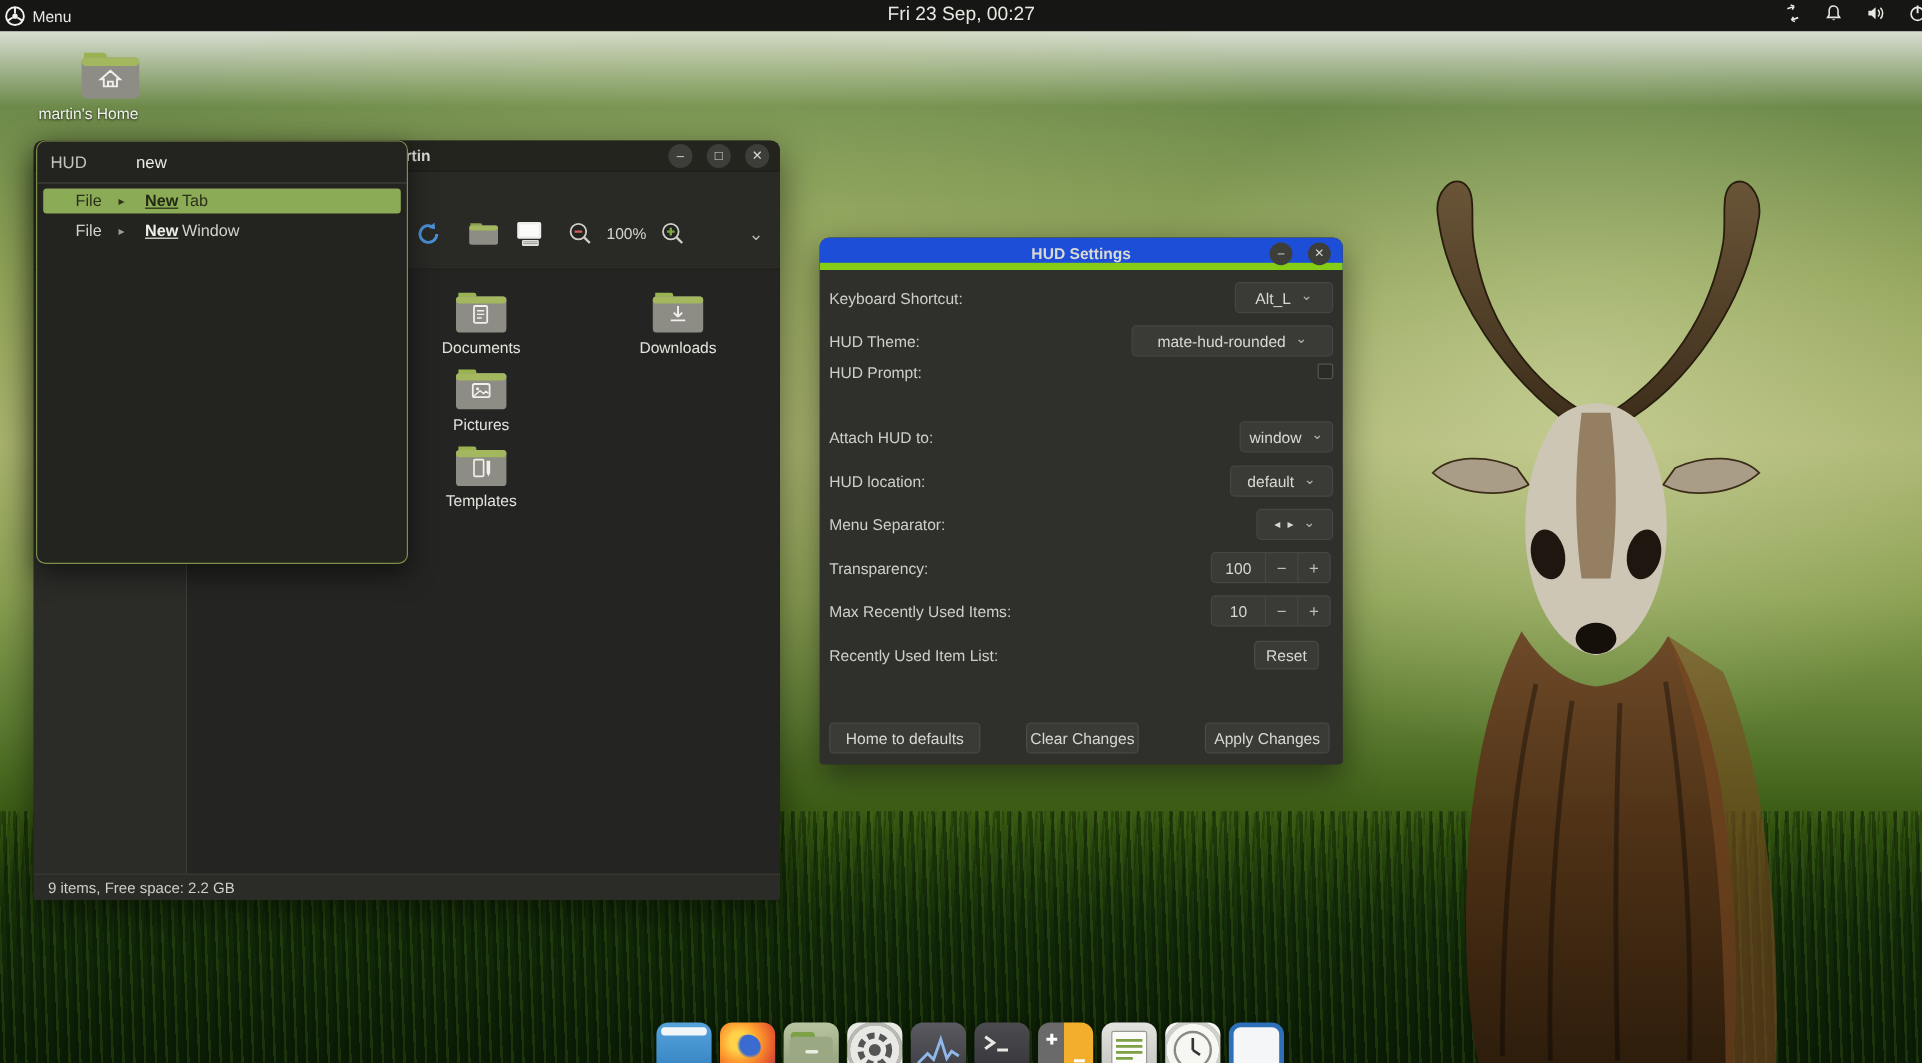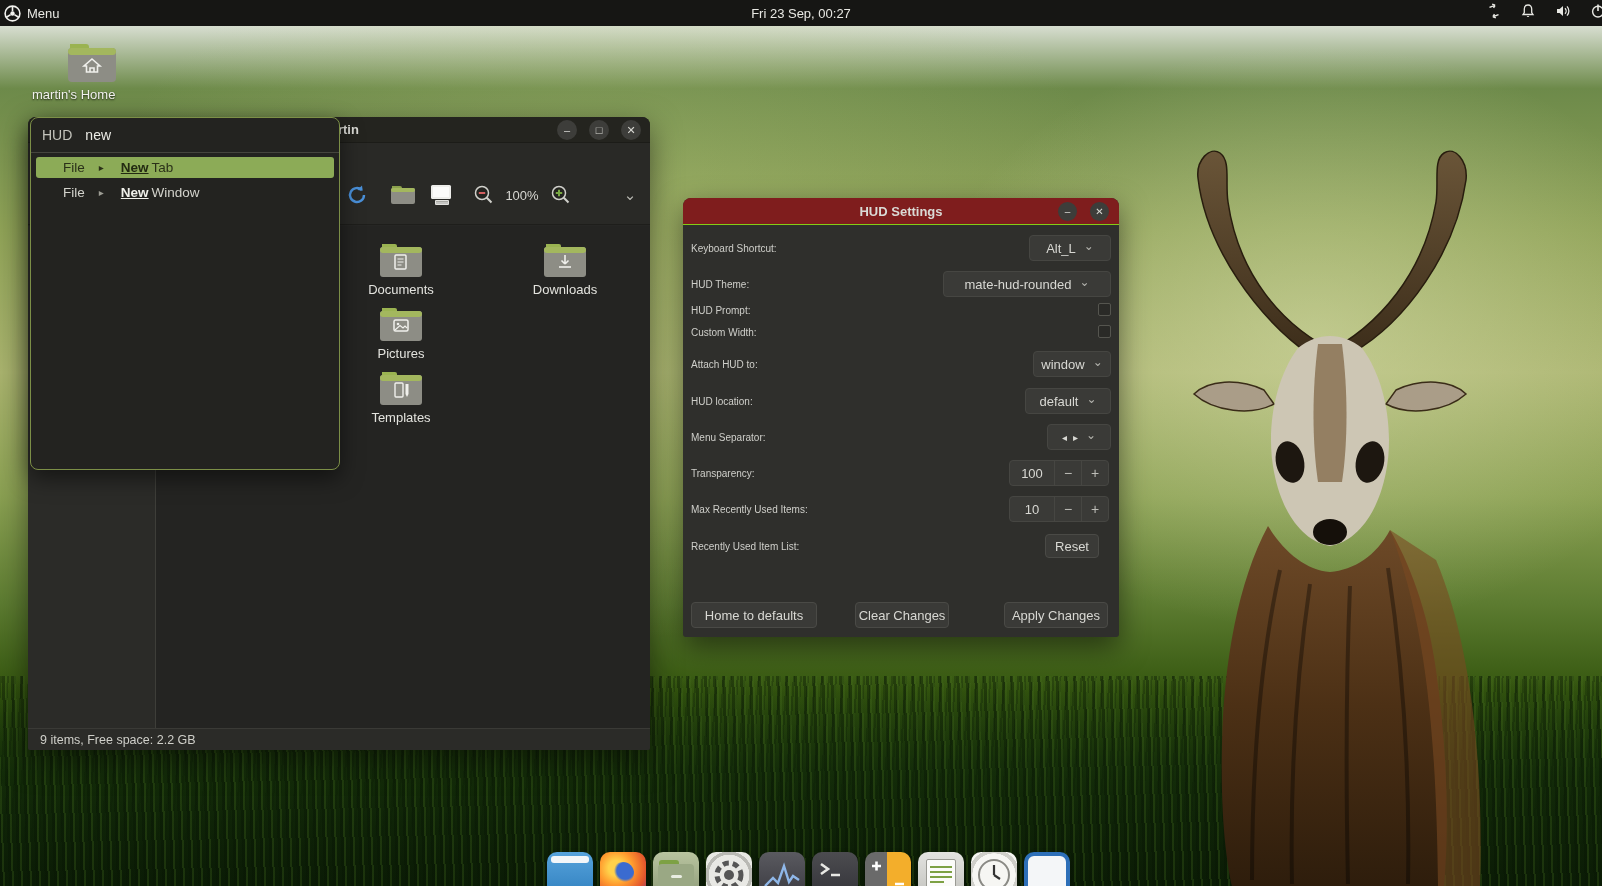--- a/index.html
+++ b/index.html
@@ -14,21 +14,21 @@
   .grass { position:absolute; left:0; right:0; bottom:0; height:210px;
     background:
       repeating-linear-gradient(88deg, rgba(8,22,4,.4) 0 3px, rgba(70,110,30,.28) 3px 5px, rgba(0,0,0,0) 5px 9px),
       repeating-linear-gradient(94deg, rgba(12,30,6,.3) 0 2px, rgba(0,0,0,0) 2px 7px),
       linear-gradient(180deg, rgba(20,45,10,0) 0%, rgba(16,38,8,.75) 45%, rgba(10,26,5,.95) 100%); }
 
   
   .panel { position:absolute; left:0; top:0; width:1602px; height:26px; background:#161614; color:#e8e8e3; z-index:50;
     display:flex; align-items:center; font-size:13px; }
   .panel-left { display:flex; align-items:center; gap:6px; padding-left:4px; }
-  .panel-clock { position:absolute; left:0; right:0; text-align:center; font-size:13px; color:#e8e8e3; }
+  .panel-clock { position:absolute; left:0; right:0; text-align:center; font-size:16px; color:#e8e8e3; }
   .tray-icn { position:absolute; top:3px; width:16px; height:16px; }
 
   
   .desk-icon { position:absolute; left:32px; top:42px; width:120px; z-index:5; cursor:default; }
   .desk-icon .lbl { margin-top:3px; font-size:13px; color:#f2f2ee; text-shadow:0 1px 2px rgba(0,0,0,.8); }
 
   
   .folder-svg { display:block; margin:0 auto; }
 
   
@@ -48,43 +48,43 @@
   .caja-divider { width:1px; background:#3e3e39; }
   .caja-pane { flex:1; background:#242422; position:relative; }
   .ftile { position:absolute; width:120px; text-align:center; cursor:pointer; }
   .ftile .lbl { margin-top:4px; font-size:13px; color:#e3e3de; }
   .caja-status { position:absolute; left:0; right:0; bottom:0; height:22px; background:#2b2b28; border-top:1px solid #3a3a36;
     display:flex; align-items:center; padding-left:12px; font-size:12.5px; color:#cfcfc9; }
 
   
   .hud { position:absolute; left:30px; top:117px; width:310px; height:353px; z-index:20;
     background:#232320; border:1px solid #7c8f47; border-radius:8px; box-shadow:0 8px 22px rgba(0,0,0,.5); }
-  .hud-header { height:35px; display:flex; align-items:center; padding-left:11px; border-bottom:1px solid #45453e; }
+  .hud-header { height:35px; display:flex; align-items:center; padding-left:11px; border-bottom:1px solid #45453e;gap:28px; }
   .hud-prompt { font-size:14px; color:#c4c4bc; }
   .hud-query { font-size:14px; color:#ebebe5; margin-left:13px; }
   .hud-item { height:21px; margin:4px 5px 0 5px; border-radius:3px; display:flex; align-items:center; font-size:13.5px;
     color:#d3d3cc; cursor:pointer; }
   .hud-item.sel { background:#8cab57; color:#2b3119; }
   .hud-item .menu { margin-left:27px; }
   .hud-item .arrow { margin-left:14px; font-size:10px; }
   .hud-item.sel .arrow { color:#2b3119; } .hud-item .arrow { color:#9d9d94; }
   .hud-item .match { margin-left:17px; font-weight:bold; text-decoration:underline; }
   .hud-item .rest { margin-left:3px; }
   .hud-item.sel .match, .hud-item.sel .rest { color:#2b3119; }
   .hud-item .match { color:#efefe9; } .hud-item .rest { color:#d3d3cc; }
   .hud-item.sel .match { color:#232a12; }
 
   
   .hset { position:absolute; left:683px; top:198px; width:436px; height:439px; z-index:15;
     background:#2f2f2c; border-radius:8px 8px 3px 3px; box-shadow:0 10px 28px rgba(0,0,0,.5); overflow:hidden; }
-  .hset-titlebar { height:27px; background:#7f1d1d; position:relative; border-bottom:1px solid #84cc16; }
+  .hset-titlebar { height:27px; background:#1d4ed8; position:relative; border-bottom:6px solid #84cc16; }
   .hset-title { position:absolute; left:0; right:0; top:0; line-height:27px; text-align:center; font-size:13px; font-weight:bold; color:#dadad5; }
   .hset .winbtn { top:4px; width:19px; height:19px; line-height:19px; font-size:10px; }
   .hrow { position:absolute; left:8px; right:8px; height:26px; display:flex; align-items:center; }
-  .hrow .hlabel { font-size:10px; color:#cfcfca; }
+  .hrow .hlabel { font-size:13px; color:#cfcfca; }
   .hctrl { position:absolute; right:0; top:0; height:26px; background:#3a3a37; border:1px solid #46464
 2; border:1px solid #464642; border-radius:4px; display:flex; align-items:center; justify-content:center; cursor:pointer; }
   .hctrl .val { font-size:13px; color:#d8d8d3; }
   .hctrl .chev { font-size:12px; color:#b3b3ad; margin-left:8px; margin-top:-4px; }
   .hcheck { position:absolute; right:0; top:1px; width:13px; height:13px; background:#2a2a27; border:1px solid #55554f; border-radius:2px; cursor:pointer; }
   .spin { position:absolute; right:2px; top:0; height:26px; background:#3a3a37; border:1px solid #464642; border-radius:4px; display:flex; align-items:stretch; cursor:pointer; }
   .spin .sval { width:44px; display:flex; align-items:center; justify-content:center; font-size:13px; color:#d8d8d3; }
   .spin .sbtn { width:27px; display:flex; align-items:center; justify-content:center; font-size:14px; color:#bdbdb7; border-left:1px solid #464642; }
   .hbtn { background:#3a3a37; border:1px solid #4a4a46; border-radius:4px; color:#d8d8d3; font-size:13px;
     display:flex; align-items:center; justify-content:center; cursor:pointer; font-family:inherit; }
@@ -309,24 +309,20 @@
         <span class="val">mate-hud-rounded</span>
         <span class="chev">⌄</span>
       </div>
     </div>
 
     <div class="hrow" style="top:104px; height:16px">
       <span class="hlabel">HUD Prompt:</span>
       <div class="hcheck"></div>
     </div>
 
-    <div class="hrow" style="top:126px; height:16px">
-      <span class="hlabel">Custom Width:</span>
-      <div class="hcheck"></div>
-    </div>
 
     <div class="hrow" style="top:153px">
       <span class="hlabel">Attach HUD to:</span>
       <div class="hctrl" style="width:78px">
         <span class="val">window</span>
         <span class="chev">⌄</span>
       </div>
     </div>
 
     <div class="hrow" style="top:190px">

